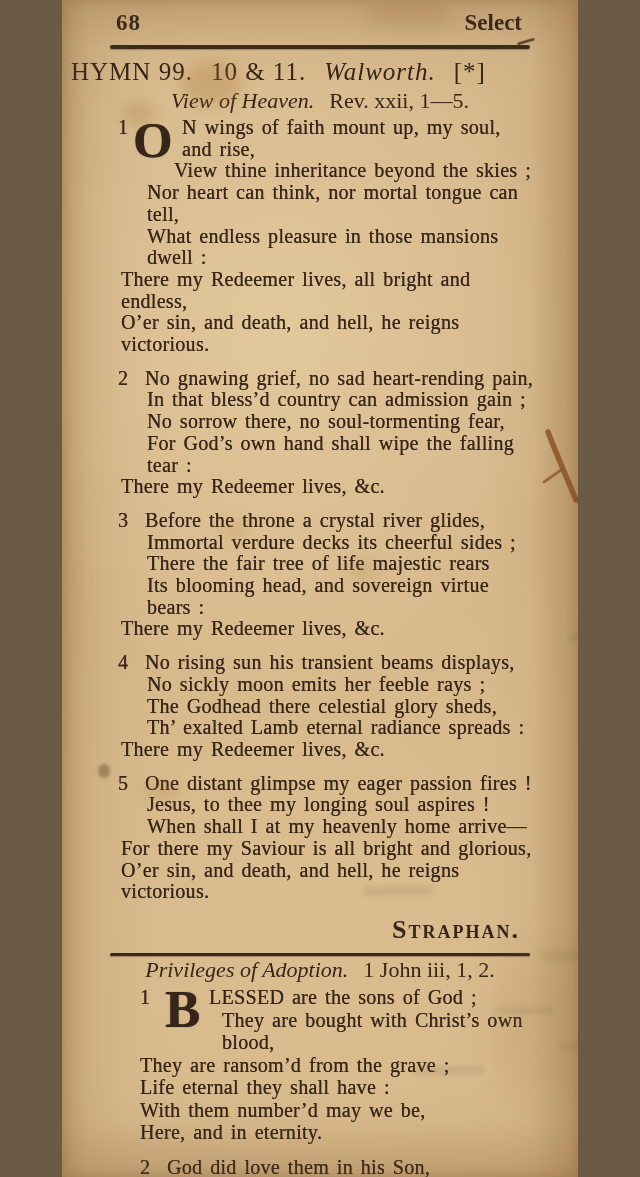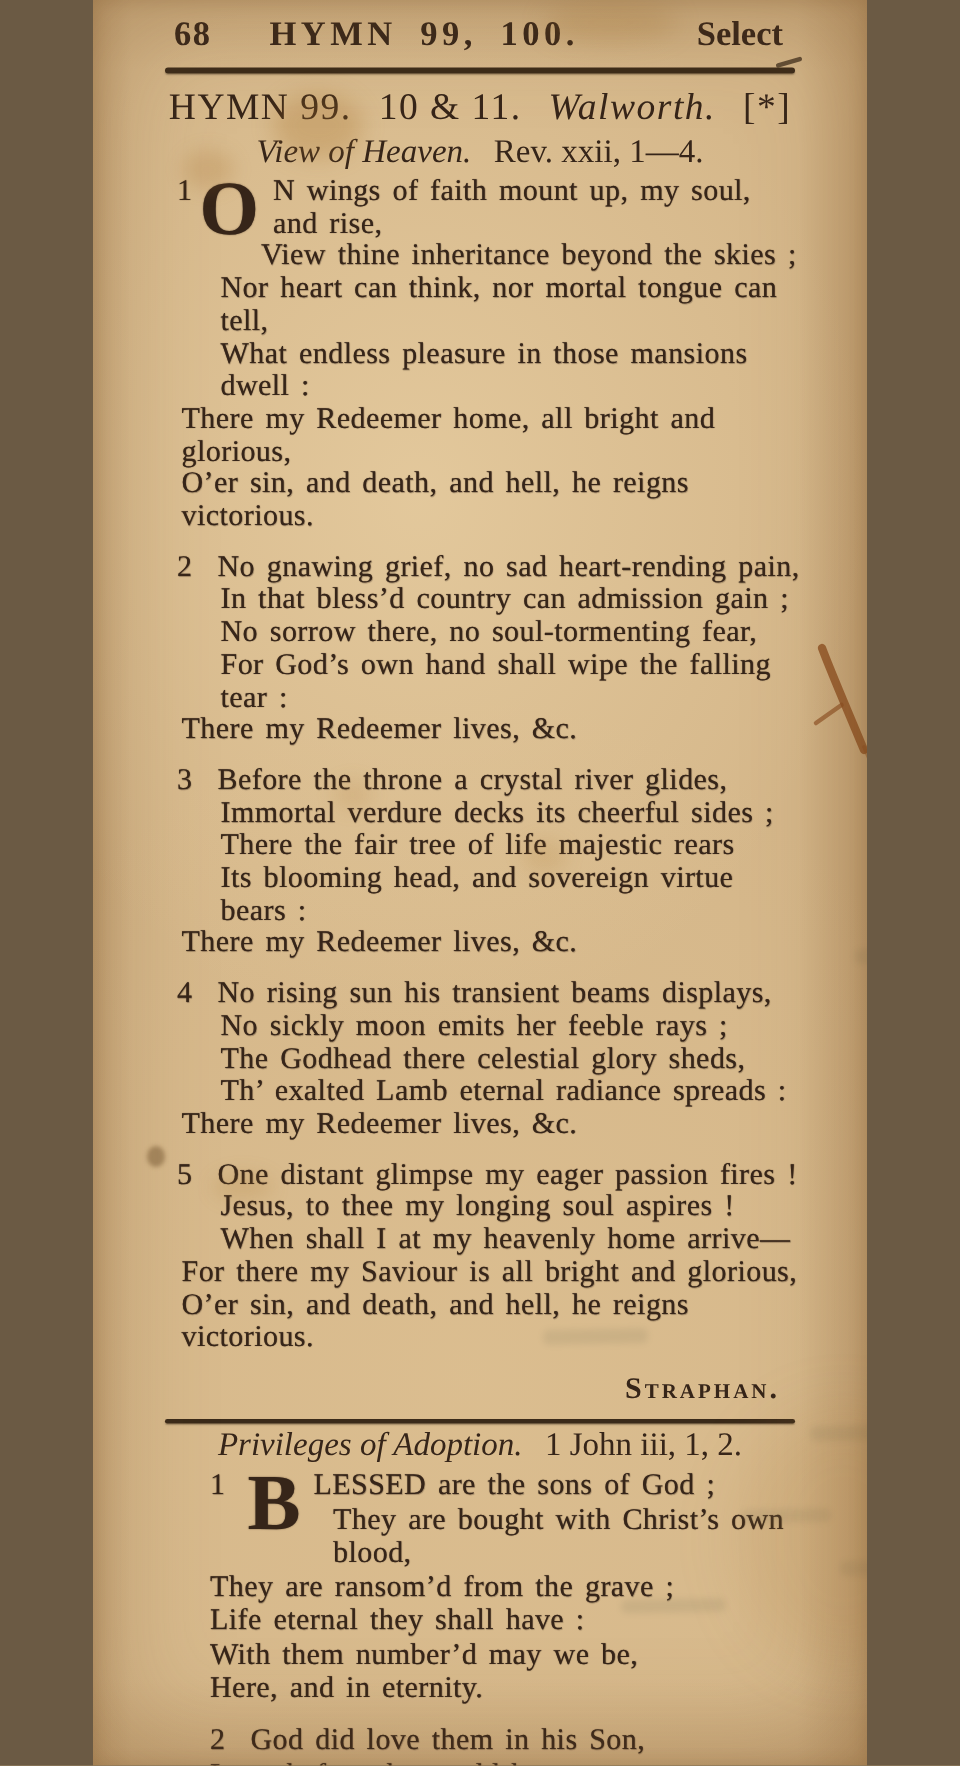--- a/index.html
+++ b/index.html
@@ -36,21 +36,21 @@
   
   .rule{margin:0 48px;background:#3a2a19;border-radius:2px;position:relative;
         box-shadow:0 1px 1px rgba(58,42,25,.35);}
   .rule-top{height:4px;margin-top:9px;}
   .rule-top::after{
     content:"";position:absolute;right:-5px;top:-5px;width:18px;height:3px;
     background:#3a2a19;border-radius:2px;transform:rotate(-16deg);opacity:.75;
   }
   .rule-mid{height:3px;margin-top:8px;}
   
-  .hymn-title{text-align:center;font-size:25px;line-height:30px;margin-top:8px;letter-spacing:1px;}
+  .hymn-title{font-size:25px;line-height:30px;margin-top:8px;letter-spacing:1px;}
   .hymn-title span{margin:0 9px;}
   .tune{font-style:italic;}
   .hymn-sub{text-align:center;font-size:22px;line-height:26px;margin-top:1px;}
   .subject{font-style:italic;margin-right:15px;}
   
   .verses{margin-top:3px;}
   .verse{position:relative;margin:0 42px 12px 48px;}
   .line{
     font-size:20px;letter-spacing:.3px;word-spacing:2.5px;
     text-shadow:0 0 .6px rgba(54,37,25,.65), .4px .4px .5px rgba(54,37,25,.3);
@@ -69,58 +69,57 @@
   .hymn-99 .line.drop2{padding-left:64px;}
   .hymn-100 .vnum{left:30px;}
   .hymn-100 .dropcap{left:55px;top:2px;font-size:53px;line-height:42px;}
   .hymn-100 .line.num{padding-left:57px;}
   .hymn-100 .line.flush{padding-left:30px;}
   .hymn-100 .line.drop1{padding-left:99px;}
   .hymn-100 .line.drop2{padding-left:112px;}
   
   .attribution{
     text-align:right;margin:1px 58px 0 0;
-    font-size:20px;font-variant:small-caps;font-weight:700;letter-spacing:2px;
+    font-size:26px;font-variant:small-caps;font-weight:700;letter-spacing:2px;
   }
   
   .stain{position:absolute;border-radius:50%;pointer-events:none;z-index:3;}
   .ghost{position:absolute;background:#63634a;opacity:.12;filter:blur(2px);
          border-radius:4px;pointer-events:none;z-index:1;transform:rotate(-1deg);}
   .crease{position:absolute;top:0;left:594px;width:7px;height:1177px;z-index:2;pointer-events:none;
     background:linear-gradient(90deg, rgba(120,80,40,0) 0, rgba(120,80,40,.12) 40%, rgba(235,210,170,.25) 60%, rgba(120,80,40,0) 100%);}
   .scratch{position:absolute;z-index:5;pointer-events:none;}
 </style>
 </head>
 <body>
 
 <div class="page">
 
   <div class="header">
     <span class="pgnum">68</span>
-    <span class="running">HYMN 99, 100.</span>
     <span class="sect">Select</span>
   </div>
 
   <div class="rule rule-top"></div>
 
   <section class="hymn hymn-99">
     <div class="hymn-title">
       <span>HYMN 99.</span><span class="meter">10 &amp; 11.</span><span class="tune">Walworth.</span><span class="mark">[*]</span>
     </div>
     <div class="hymn-sub">
-      <span class="subject">View of Heaven.</span><span class="scripture">Rev. xxii, 1—4.</span>
+      <span class="subject">View of Heaven.</span><span class="scripture">Rev. xxii, 1—5.</span>
     </div>
     <div class="verses" id="verses-99">
         <div class="verse">
           <span class="dropcap">O</span>
           <div class="line drop1"><span class="vnum">1</span>N wings of faith mount up, my soul, and rise,</div>
           <div class="line drop2">View thine inheritance beyond the skies ;</div>
           <div class="line std">Nor heart can think, nor mortal tongue can tell,</div>
           <div class="line std">What endless pleasure in those mansions dwell :</div>
-          <div class="line refrain">There my Redeemer home, all bright and glorious,</div>
+          <div class="line refrain">There my Redeemer lives, all bright and endless,</div>
           <div class="line refrain">O’er sin, and death, and hell, he reigns victorious.</div>
         </div>
         <div class="verse">
           <div class="line num"><span class="vnum">2</span>No gnawing grief, no sad heart-rending pain,</div>
           <div class="line std">In that bless’d country can admission gain ;</div>
           <div class="line std">No sorrow there, no soul-tormenting fear,</div>
           <div class="line std">For God’s own hand shall wipe the falling tear :</div>
           <div class="line refrain">There my Redeemer lives, &amp;c.</div>
         </div>
         <div class="verse">

